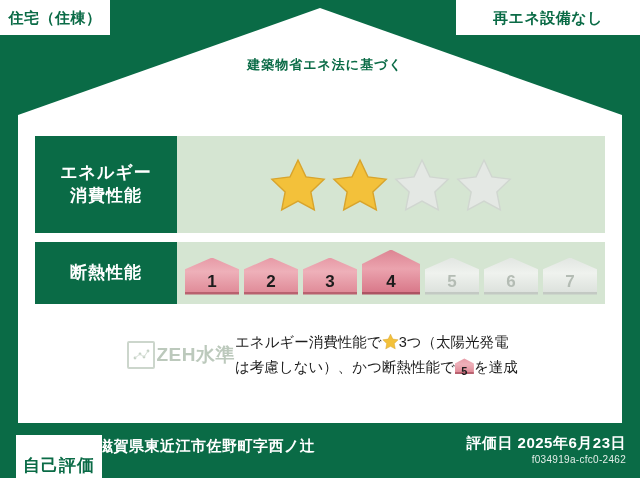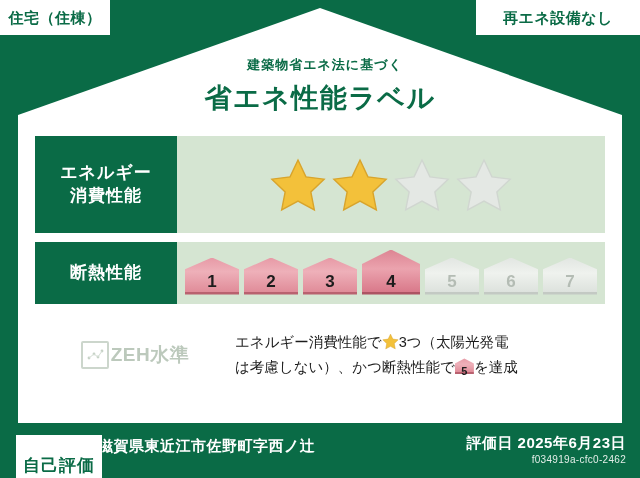--- a/index.html
+++ b/index.html
@@ -43,21 +43,21 @@
     justify-content: center;
     letter-spacing: 0.5px;
   }
   .corner-tab.left {
     left: 0;
     width: 110px;
     height: 35px;
   }
   .corner-tab.right {
     right: 0;
-    width: 164px;
+    width: 184px;
     height: 35px;
   }
 
   
   .title-block {
     position: absolute;
     left: 0;
     top: 56px;
     width: 640px;
     text-align: center;
@@ -178,21 +178,21 @@
     left: 35px;
     top: 330px;
     width: 570px;
     display: flex;
     align-items: center;
   }
   .zeh {
     flex: 0 0 200px;
     display: flex;
     align-items: center;
-    justify-content: center;
+    justify-content: flex-end;
     gap: 2px;
   }
   .zeh-icon {
     width: 24px;
     height: 24px;
     border: 2px solid #ccd6cc;
     border-radius: 2px;
     display: block;
   }
   .zeh-text {
@@ -296,21 +296,20 @@
 
   <div class="corner-tab left">
     <span>住宅（住棟）</span>
   </div>
   <div class="corner-tab right">
     <span>再エネ設備なし</span>
   </div>
 
   <div class="title-block">
     <div class="title-sub">建築物省エネ法に基づく</div>
-    <div class="title-main">省エネ性能ラベル</div>
   </div>
 
   <div class="rows">
 
     <div class="rating-row row-energy">
       <div class="row-label">
         <span>エネルギー</span>
         <span>消費性能</span>
       </div>
       <div class="row-value">

